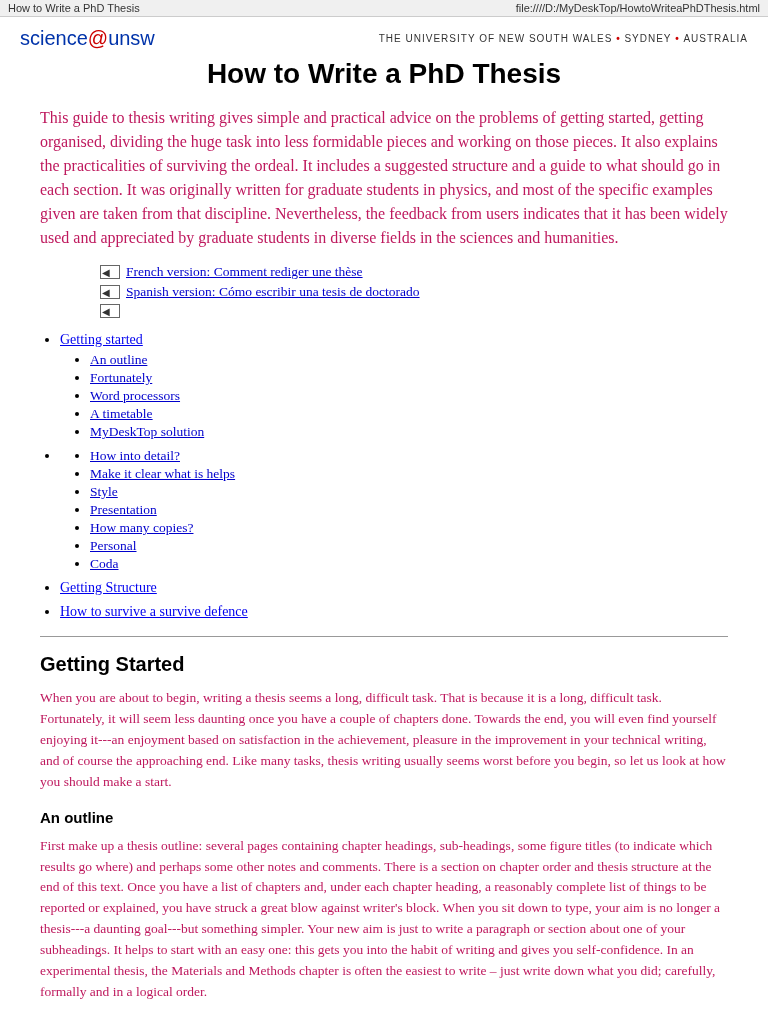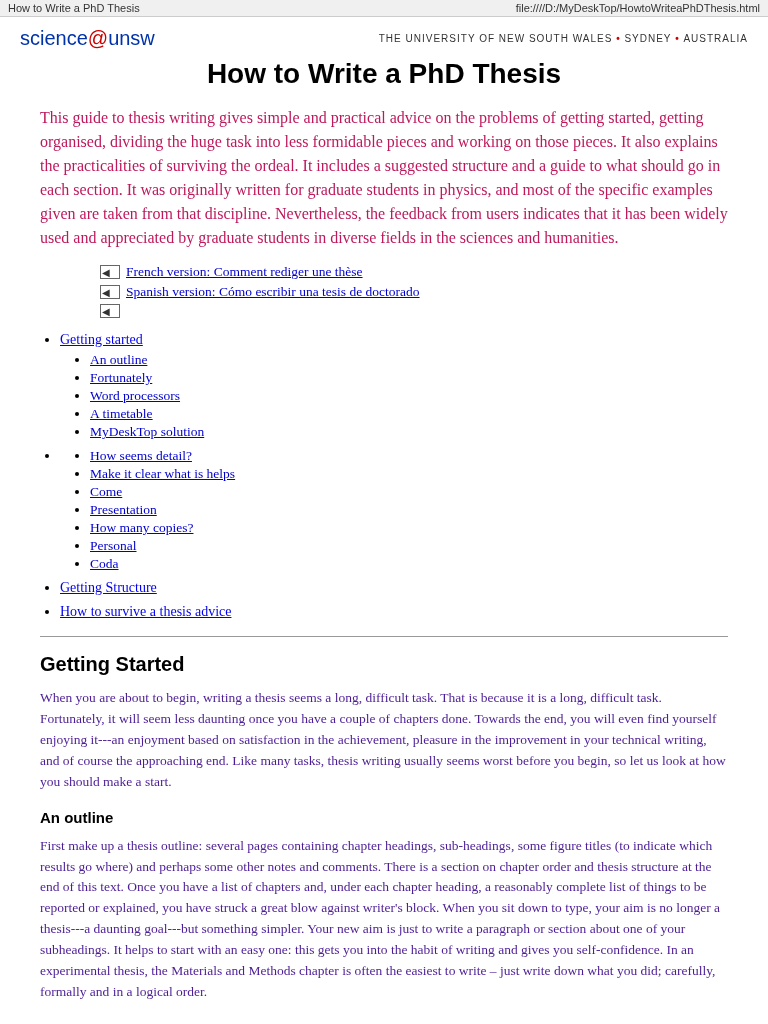--- a/index.html
+++ b/index.html
@@ -181,21 +181,21 @@
       font-weight: bold;
       margin-top: 16px;
       margin-bottom: 10px;
       color: #000;
     }
 
     .body-text {
       font-size: 13.5px;
       line-height: 1.55;
       margin-bottom: 12px;
-      color: #4c1d95;
+      color: #be185d;
     }
   </style>
 </head>
 <body>
 
 <div class="browser-bar">
   <span class="page-title">How to Write a PhD Thesis</span>
   <span class="file-path">file:////D:/MyDeskTop/HowtoWriteaPhDThesis.html</span>
 </div>
 
@@ -240,36 +240,36 @@
         <li><a href="#">An outline</a></li>
         <li><a href="#">Fortunately</a></li>
         <li><a href="#">Word processors</a></li>
         <li><a href="#">A timetable</a></li>
         <li><a href="#">MyDeskTop solution</a></li>
       </ul>
     </li>
 
     <li>
       <ul class="toc-sub-list">
-        <li><a href="#">How seems detail?</a></li>
+        <li><a href="#">How into detail?</a></li>
         <li><a href="#">Make it clear what is helps</a></li>
-        <li><a href="#">Come</a></li>
+        <li><a href="#">Style</a></li>
         <li><a href="#">Presentation</a></li>
         <li><a href="#">How many copies?</a></li>
         <li><a href="#">Personal</a></li>
         <li><a href="#">Coda</a></li>
       </ul>
     </li>
 
     <li>
       <a href="#">Getting Structure</a>
     </li>
 
     <li>
-      <a href="#">How to survive a thesis advice</a>
+      <a href="#">How to survive a survive defence</a>
     </li>
 
   </ul>
 
   <hr class="divider">
 
   <h2 class="section-heading">Getting Started</h2>
   <p class="body-text">When you are about to begin, writing a thesis seems a long, difficult task. That is because it is a long, difficult task. Fortunately, it will seem less daunting once you have a couple of chapters done. Towards the end, you will even find yourself enjoying it---an enjoyment based on satisfaction in the achievement, pleasure in the improvement in your technical writing, and of course the approaching end. Like many tasks, thesis writing usually seems worst before you begin, so let us look at how you should make a start.</p>
 
   <h3 class="sub-heading">An outline</h3>

